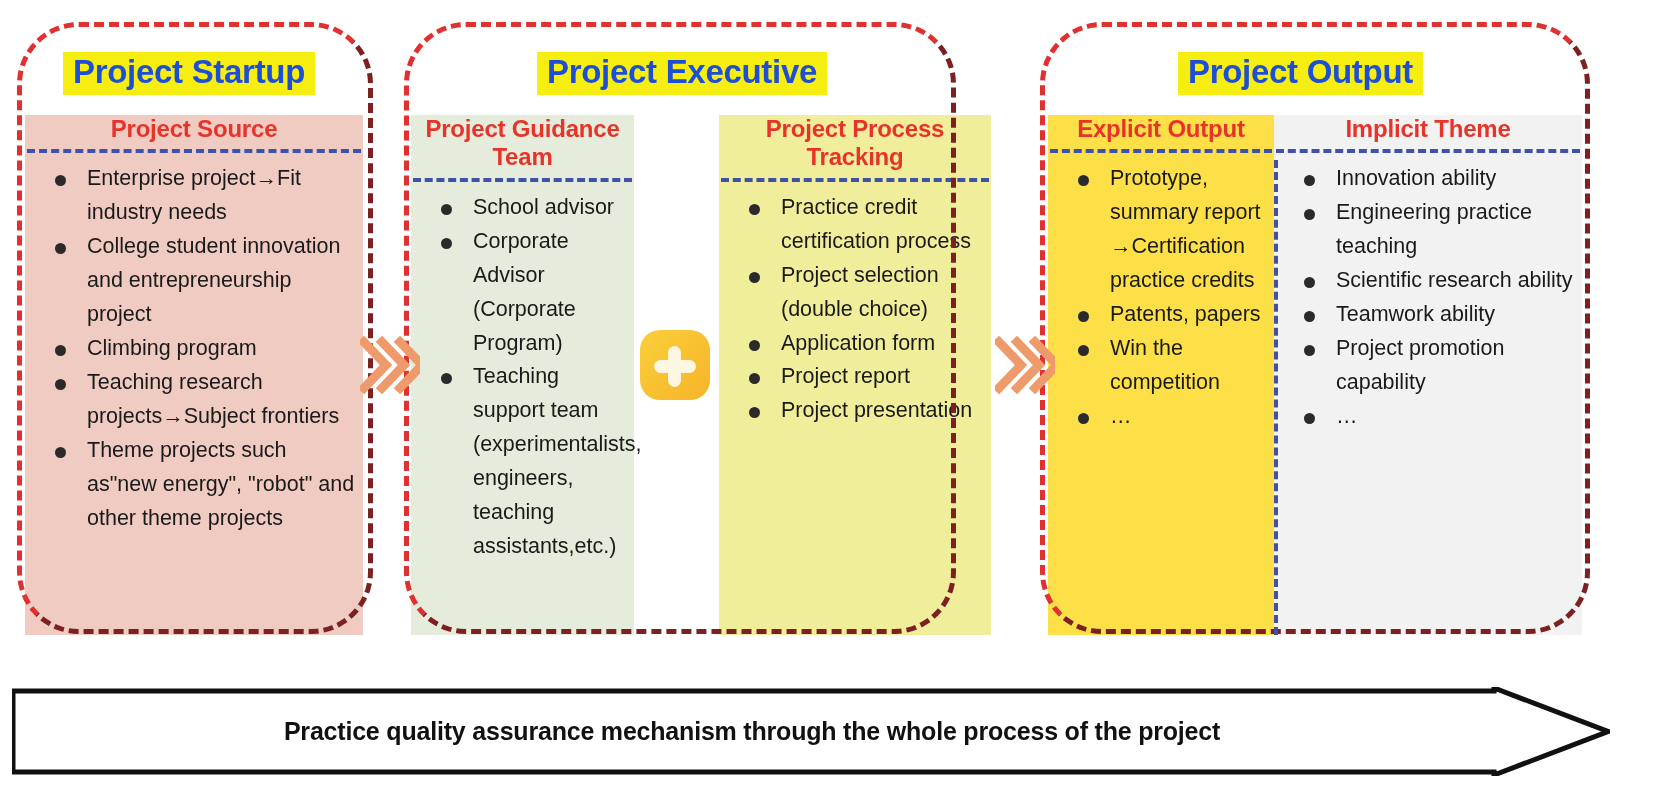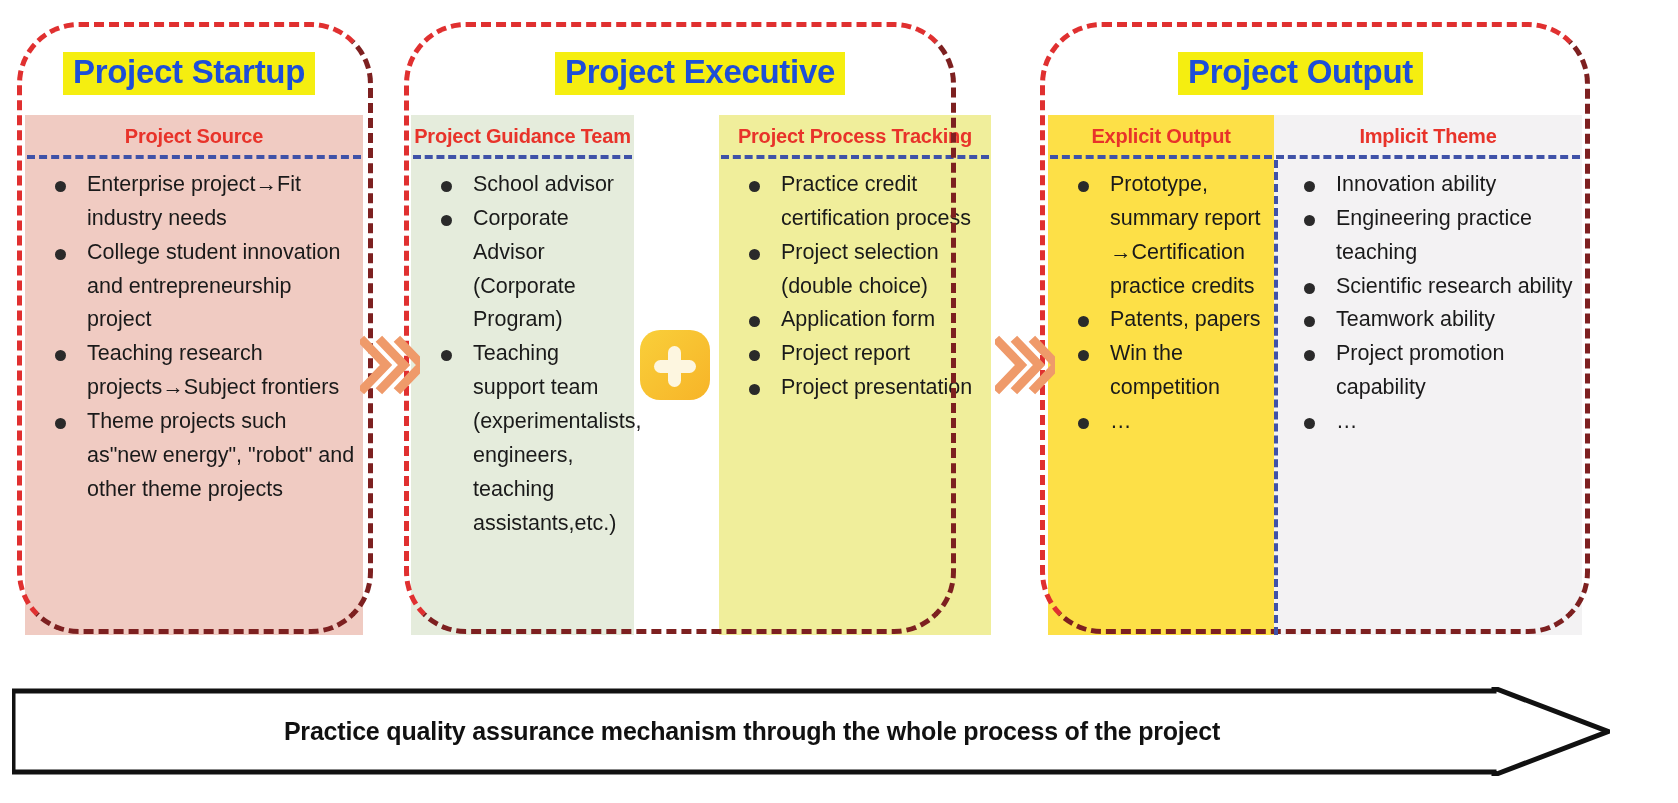--- a/index.html
+++ b/index.html
@@ -34,43 +34,42 @@
     z-index:8;
     font-size:33px;
     font-weight:bold;
     color:#1d4ed8;
     background:#f5ee10;
     padding:1px 10px 4px 10px;
     white-space:nowrap;
     letter-spacing:-0.3px;
   }
   #title-startup{left:63px;  top:52px;}
-  #title-exec   {left:555px; top:52px;}
+  #title-exec   {left:537px; top:52px;}
   #title-output {left:1178px;top:52px;}
 
   
   .col{
     position:absolute;
     box-sizing:border-box;
     z-index:3;
     padding:0;
   }
   #col-source  {left:25px;   top:115px; width:338px; height:520px; background:#f0cbc2;}
   #col-guidance{left:411px;  top:115px; width:223px; height:520px; background:#e5ecdc;}
   #col-tracking{left:719px;  top:115px; width:272px; height:520px; background:#f0ee9b;}
   #col-explicit{left:1048px; top:115px; width:226px; height:520px; background:#fde047;}
   #col-implicit{left:1274px; top:115px; width:308px; height:520px; background:#f3f2f3;}
 
   .col-head{
     color:#e8332a;
     font-weight:bold;
-    font-size:20px;
+    font-size:24px;
     text-align:center;
     line-height:1.18;
-    padding-top:10px;
     letter-spacing:-0.2px;
   }
   .col-rule{
     margin:6px 2px 0 2px;
     border-top:4px dashed #3f52a8;
     height:0;
   }
   ul.bullets{
     list-style:none;
     margin:0;
@@ -142,20 +141,21 @@
 <body>
 
 <div class="stage">
 
   <div class="col" id="col-source">
     <div class="col-head">Project Source</div>
     <div class="col-rule"></div>
     <ul class="bullets">
       <li>Enterprise project→Fit industry needs</li>
       <li>College student innovation and entrepreneurship project</li>
+      <li>Climbing program</li>
       <li>Teaching research projects→Subject frontiers</li>
       <li>Theme projects such as"new energy", "robot" and other theme projects</li>
     </ul>
   </div>
   <div class="panel" id="panel-startup"></div>
   <div class="stage-title" id="title-startup">Project Startup</div>
 
   <div class="chev" id="chev-1">
     <svg width="60" height="70" viewBox="0 0 60 70" aria-hidden="true">
       <g fill="none" stroke="#ef9a6a" stroke-width="9" stroke-linecap="square">

